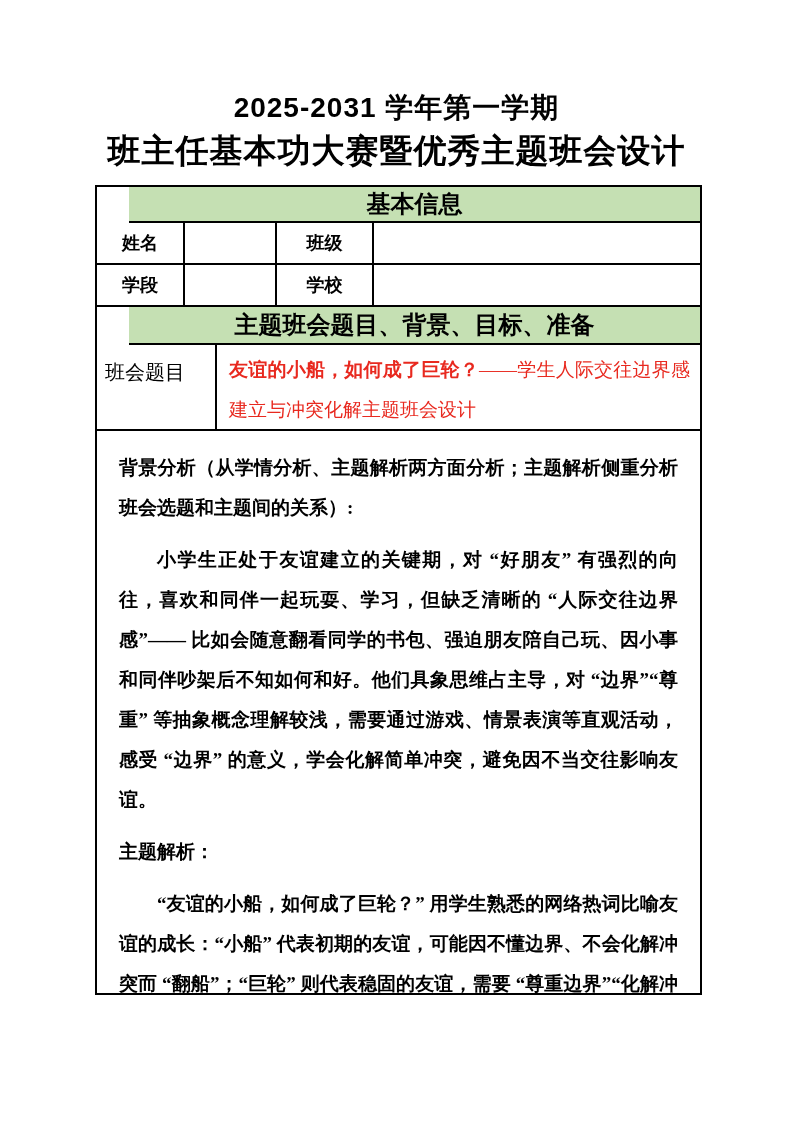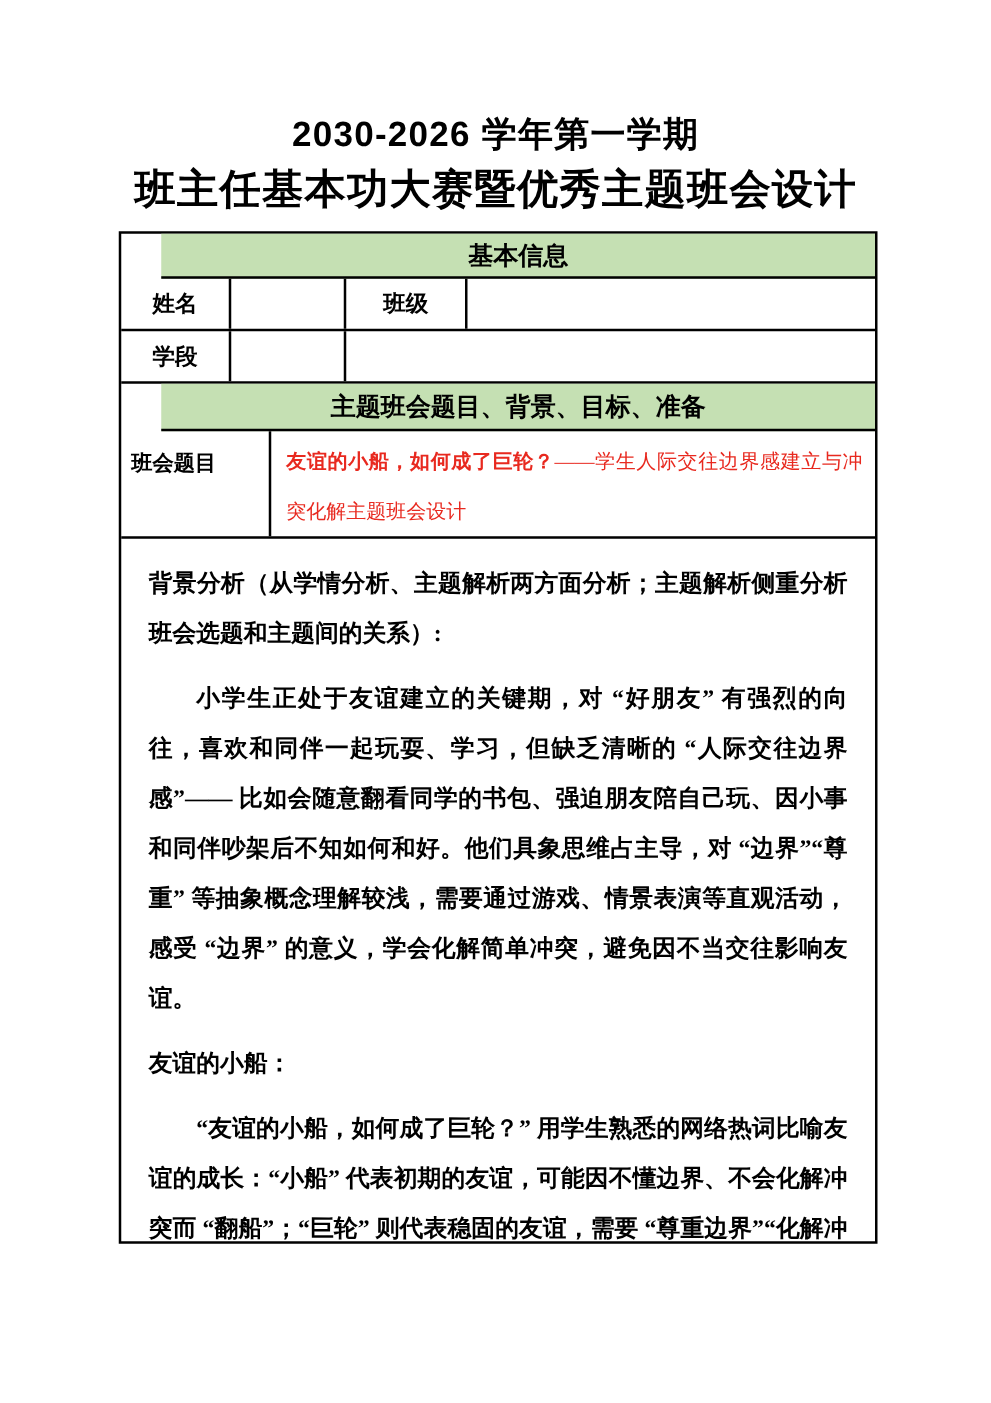--- a/index.html
+++ b/index.html
@@ -52,21 +52,21 @@
   }
   .cell:last-child { border-right: none; }
   .header-row {
     height: 36px;
     background: var(--green, #c5e0b3);
     display: flex;
     align-items: center;
     justify-content: center;
     font-family: "Liberation Sans", sans-serif;
     font-weight: 700;
-    font-size: 20px;
+    font-size: 24px;
     margin-left: 32px;
   }
   .header-row.h2 { height: 38px; }
   .info-row {
     height: 42px;
     grid-template-columns: 88px 92px 97px 1fr;
   }
   .info-row .cell {
     display: flex;
     align-items: center;
@@ -76,28 +76,27 @@
     font-family: "Liberation Serif", serif;
     font-size: 18px;
     font-weight: bold;
   }
   .topic-row {
     height: 86px;
     grid-template-columns: 120px 1fr;
   }
   .topic-label-cell {
     font-family: "Liberation Serif", serif;
-    font-size: 17px;
+    font-size: 20px;
     padding: 14px 20px 0 8px;
-    font-weight: bold;
   }
   .topic-content-cell {
     font-family: "Liberation Serif", serif;
     color: var(--red, #e8291f);
-    font-size: 16px;
+    font-size: 19px;
     line-height: 40px;
     padding: 5px 10px 0 12px;
     text-align: justify;
   }
   .topic-em {
     font-family: "Liberation Sans", sans-serif;
     font-weight: 700;
   }
   .body-row { height: 562px; }
   .body-cell {
@@ -113,55 +112,56 @@
   }
   .bold { font-weight: 700; }
   .indent { text-indent: 2em; font-weight: bold; }
 </style>
 </head>
 <body>
 
 <div class="page">
 
   <div class="title-block">
-    <div class="title-line1">2030-2026 学年第一学期</div>
+    <div class="title-line1">2025-2031 学年第一学期</div>
     <div class="title-line2">班主任基本功大赛暨优秀主题班会设计</div>
   </div>
 
   <div class="doc-table">
 
     <div class="t-row header-row">
       <span>基本信息</span>
     </div>
 
     <div class="t-row info-row">
       <div class="cell label-cell">姓名</div>
       <div class="cell input-cell"></div>
       <div class="cell label-cell">班级</div>
       <div class="cell input-cell"></div>
     </div>
 
     <div class="t-row info-row">
       <div class="cell label-cell">学段</div>
       <div class="cell input-cell"></div>
+      <div class="cell label-cell">学校</div>
       <div class="cell input-cell"></div>
     </div>
 
     <div class="t-row header-row h2">
       <span>主题班会题目、背景、目标、准备</span>
     </div>
 
     <div class="t-row topic-row">
       <div class="cell topic-label-cell">班会题目</div>
       <div class="cell topic-content-cell"><span class="topic-em">友谊的小船，如何成了巨轮？</span><span>——学生人际交往边界感建立与冲突化解主题班会设计</span></div>
     </div>
 
     <div class="t-row body-row">
       <div class="cell body-cell">
         <p class="bold">背景分析（从学情分析、主题解析两方面分析；主题解析侧重分析班会选题和主题间的关系）:</p>
         <p class="indent">小学生正处于友谊建立的关键期，对 “好朋友” 有强烈的向往，喜欢和同伴一起玩耍、学习，但缺乏清晰的 “人际交往边界感”—— 比如会随意翻看同学的书包、强迫朋友陪自己玩、因小事和同伴吵架后不知如何和好。他们具象思维占主导，对 “边界”“尊重” 等抽象概念理解较浅，需要通过游戏、情景表演等直观活动，感受 “边界” 的意义，学会化解简单冲突，避免因不当交往影响友谊。</p>
-        <p class="bold">友谊的小船：</p>
+        <p class="bold">主题解析：</p>
         <p class="indent">“友谊的小船，如何成了巨轮？” 用学生熟悉的网络热词比喻友谊的成长：“小船” 代表初期的友谊，可能因不懂边界、不会化解冲突而 “翻船”；“巨轮” 则代表稳固的友谊，需要 “尊重边界”“化解冲突” 作为 “船桨”。选题将 “边界感建立” 与 “冲突化解” 两个核心目标，融入 “友</p>
       </div>
     </div>
 
   </div>
 </div>
 
 </body></html>

